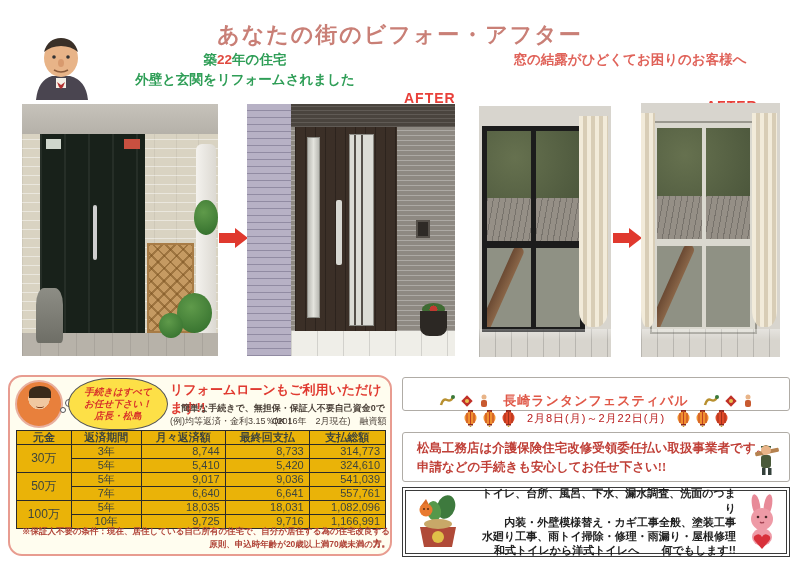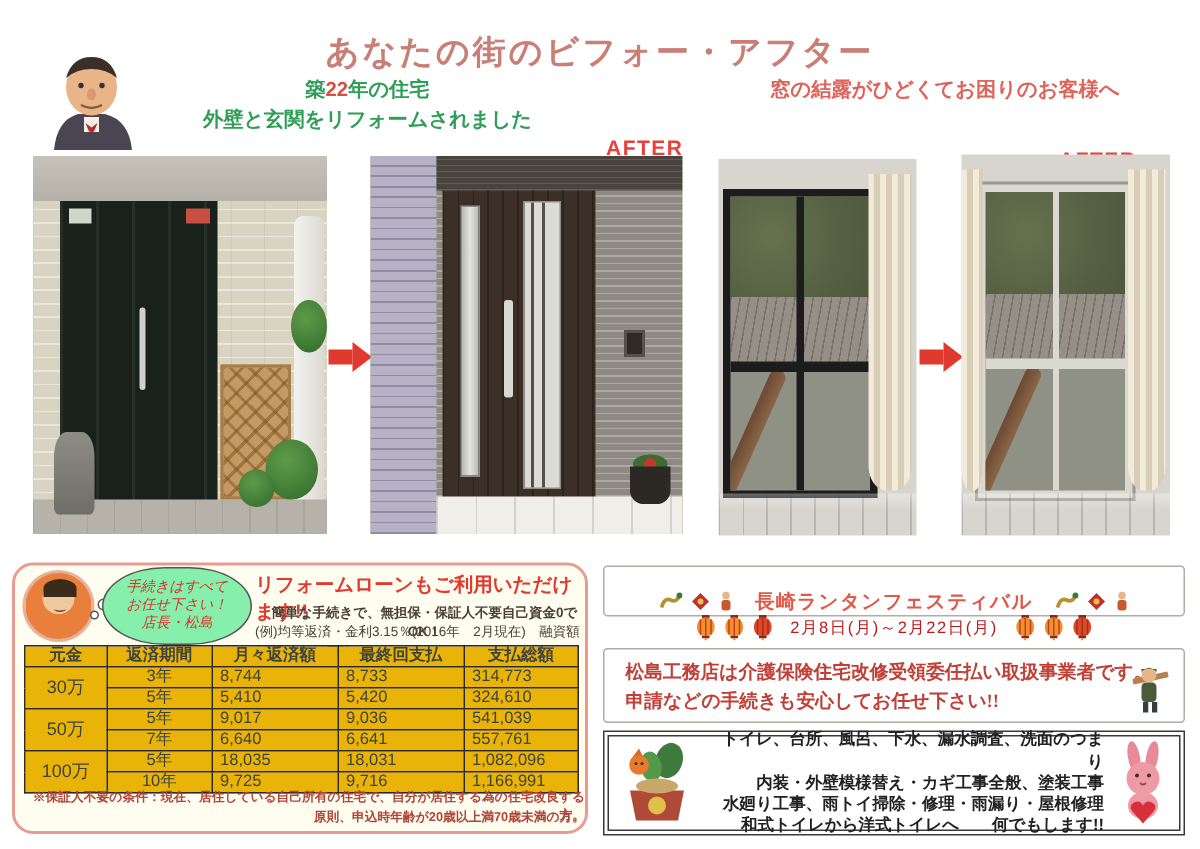--- a/index.html
+++ b/index.html
@@ -85,32 +85,32 @@
   .red-arrow .head { position:absolute; left:16px; top:0; width:0; height:0;
     border-top:10px solid transparent; border-bottom:10px solid transparent; border-left:13px solid #e0392e; }
 
   
   #loan-box { left:8px; top:375px; width:384px; height:181px; background:#fffdef;
     border:2px solid #e89c90; border-radius:14px; }
   #manager-photo { left:5px; top:3px; width:48px; height:48px; border-radius:50%;
     background:radial-gradient(circle at 50% 38%, #f0c8a0 0 30%, #e8803c 31%); border:2px solid #e8b0a0; overflow:hidden; }
   #manager-photo .hair { position:absolute; left:12px; top:4px; width:22px; height:12px; background:#3a2a1a; border-radius:50% 50% 0 0; }
   #manager-photo .smile { position:absolute; left:19px; top:22px; width:8px; height:4px; border-bottom:1.5px solid #7a4020; border-radius:50%; }
-  .bubble { left:58px; top:1px; width:100px; height:52px; background:#86efac; border:1.5px solid #555;
+  .bubble { left:58px; top:1px; width:100px; height:52px; background:#fde047; border:1.5px solid #555;
     border-radius:50% 50% 50% 50% / 60% 60% 60% 60%; text-align:center; padding-top:7px;
-    font-size:9.5px; font-weight:normal; color:#d8322a; line-height:1.25; font-style:italic; }
+    font-size:9.5px; font-weight:bold; color:#d8322a; line-height:1.25; font-style:italic; }
   .bubble-dot { background:#fff; border:1px solid #555; border-radius:50%; }
   #loan-headline { left:160px; top:4px; font-size:13px; font-weight:bold; color:#e03a30; }
   #loan-sub1 { left:166px; top:25px; font-size:9px; color:#4a4038; font-weight:bold;text-align:center; }
   #loan-sub2 { left:160px; top:38px; font-size:9px; color:#4a4038; }
 
   #loan-table { left:6px; top:53px; width:370px; border-collapse:collapse; font-size:11px; color:#3c443e; }
   #loan-table th, #loan-table td { border:1.5px solid #2a2a2a; padding:0 5px; height:13px; line-height:13px; background:#eab308; }
   #loan-table th { font-weight:bold; text-align:center; }
-  #loan-table td.num { text-align:left; }
+  #loan-table td.num { text-align:right; }
   #loan-table td.ctr { text-align:center; }
   #loan-table td.principal { text-align:center; font-size:12px; }
 
   .loan-note { left:0; width:100%; text-align:right; color:#b04438; font-weight:bold; }
   #loan-note1 { top:149px; font-size:8.5px; }
   #loan-note2 { top:162px; font-size:8.5px; }
 
   
   .rbox { left:402px; width:388px; background:#fff; border:1px solid #b0aca6; border-radius:3px; }
   #festival-box { top:377px; height:34px; padding:14px 8px; }

